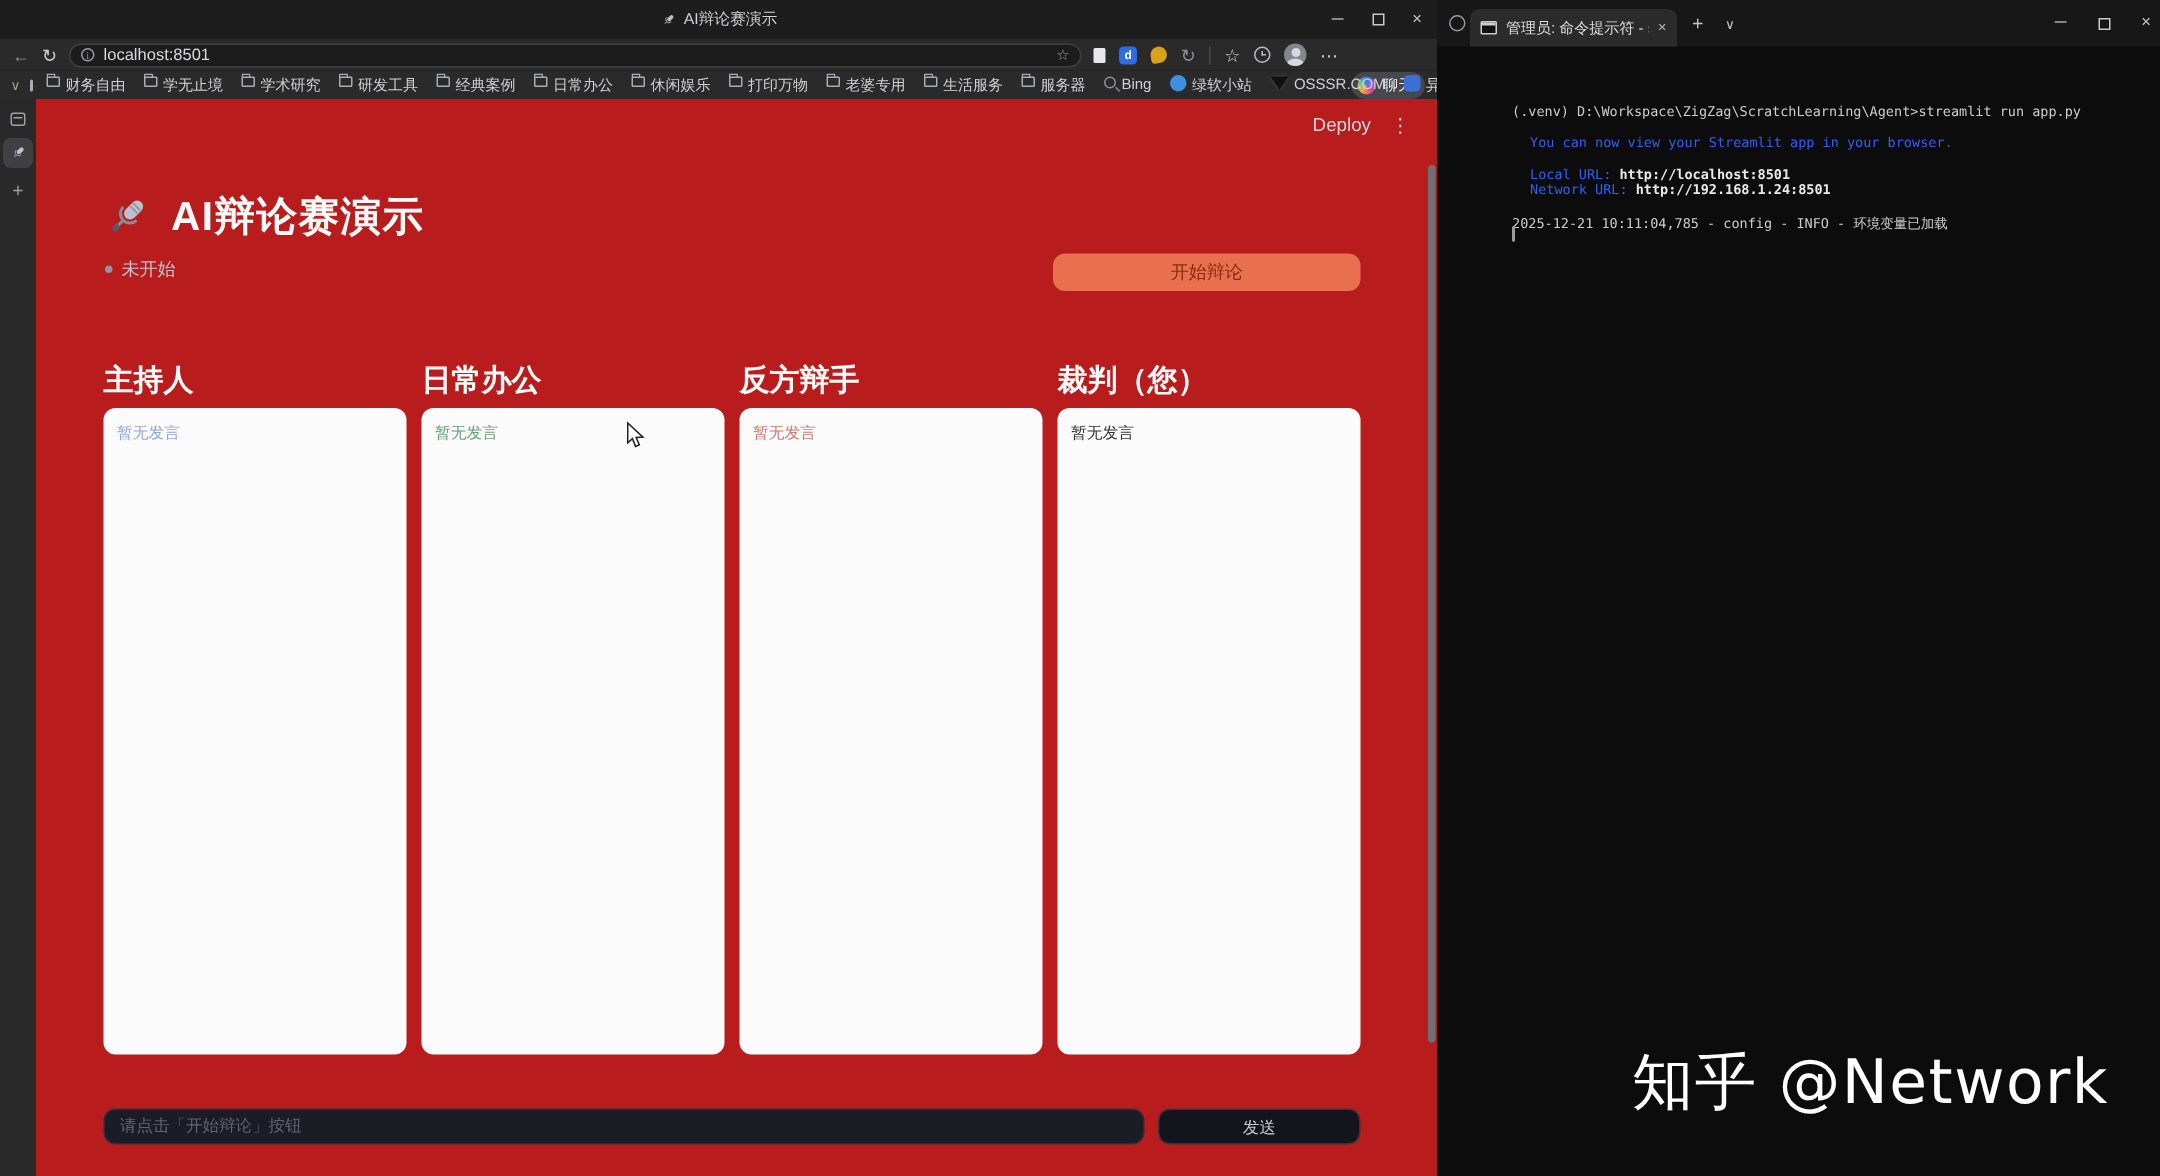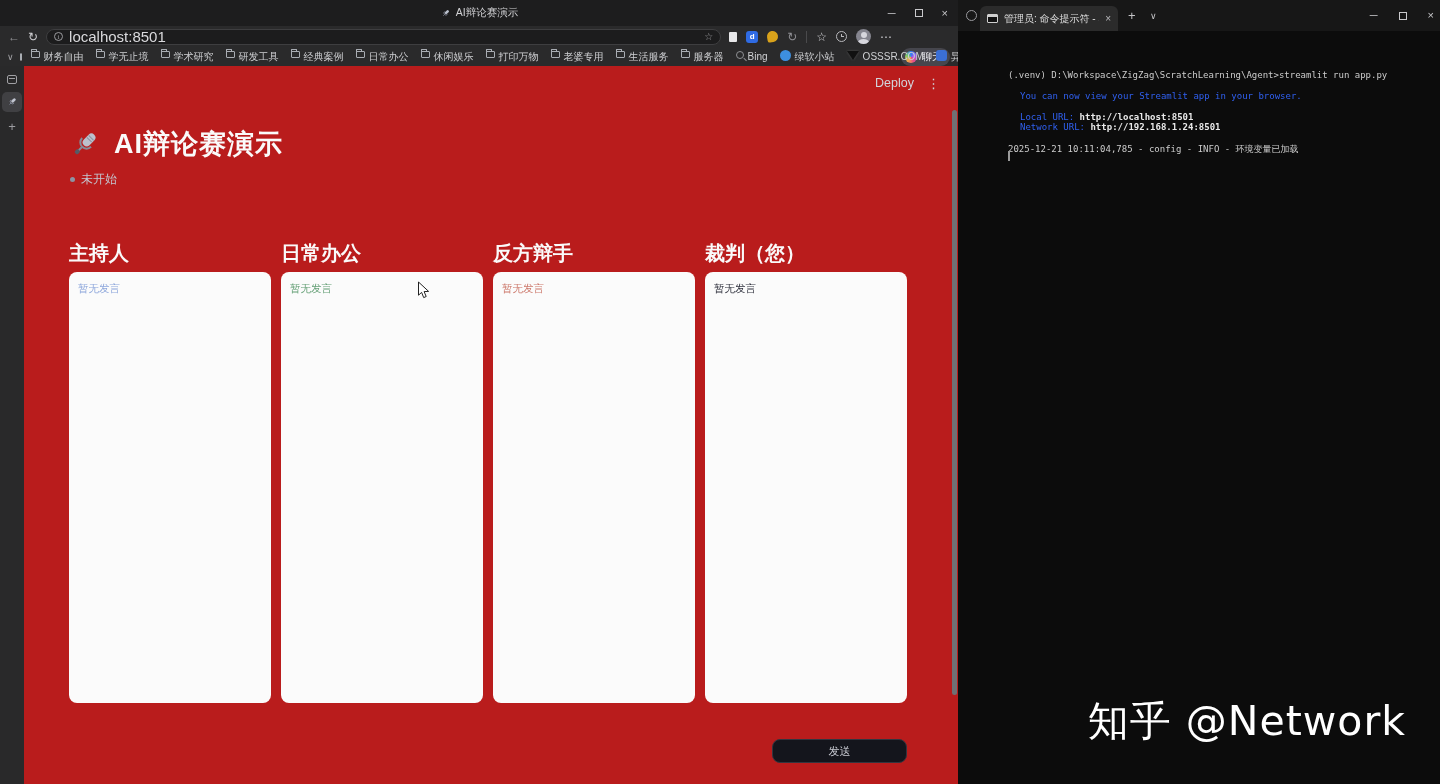--- a/index.html
+++ b/index.html
@@ -14,21 +14,21 @@
   .bt-center .t-title { font-size:10.5px; color:#d2d2d5; }
   .win-controls { position:absolute; right:10px; top:0; height:26px; display:flex; align-items:center; gap:19px; color:#c9c9cc; }
   .win-controls .glyph { font-size:11px; line-height:1; cursor:default; }
   .win-box { width:8px; height:8px; border:1px solid #c9c9cc; }
 
   .b-toolbar { height:21px; background:#2a2a2b; display:flex; align-items:center; padding:0 8px; gap:8px; }
   .nav-glyph { color:#8f8f93; font-size:12px; line-height:1; }
   .nav-glyph.bright { color:#cfcfd3; }
   .address { flex:1; height:16px; background:#1c1c1d; border:1px solid #3e3e40; border-radius:9px; display:flex; align-items:center; padding:0 7px; gap:6px; min-width:0; }
   .info-i { width:9px; height:9px; border:1px solid #9a9a9e; border-radius:50%; color:#9a9a9e; font-size:7px; line-height:8px; text-align:center; font-family:"Liberation Serif", serif; flex:0 0 auto; }
-  .addr-text { font-size:15px; color:#d9d9dc; white-space:nowrap; }
+  .addr-text { font-size:11px; color:#d9d9dc; white-space:nowrap; }
   .addr-star { margin-left:auto; color:#9a9a9e; font-size:10px; }
   .ext-row { display:flex; align-items:center; gap:9px; }
   .doc-icon { width:8px; height:10px; background:#e8e8ea; border-radius:1px; }
   .d-ext { width:12px; height:12px; background:#2f6be4; border-radius:3px; color:#fff; font-size:8px; font-weight:bold; text-align:center; line-height:12px; }
   .paw-ext { width:11px; height:11px; background:#d9a21b; border-radius:50% 50% 50% 20%; transform:rotate(-10deg); }
   .divider-v { width:1px; height:12px; background:#4a4a4c; }
   .clock-icon { width:11px; height:11px; border:1px solid #b9b9bd; border-radius:50%; position:relative; }
   .clock-icon::before { content:""; position:absolute; left:4px; top:2px; width:1px; height:3px; background:#b9b9bd; }
   .clock-icon::after { content:""; position:absolute; left:4px; top:4px; width:3px; height:1px; background:#b9b9bd; }
   .avatar-icon { width:15px; height:15px; border-radius:50%; background:#85858f; position:relative; overflow:hidden; }
@@ -258,39 +258,41 @@
         </g>
       </svg>
       <span class="txt">AI辩论赛演示</span>
     </div>
 
     <div class="status-row">
       <span class="status-dot"></span>
       <span class="status-txt">未开始</span>
     </div>
 
+    <button class="start-btn" style="background: rgb(232, 112, 78); color: rgb(134, 44, 18);">开始辩论</button>
 
     <div class="col-header" style="left:45px">主持人</div>
     <div class="col-header" style="left:257px">日常办公</div>
     <div class="col-header" style="left:469px">反方辩手</div>
     <div class="col-header" style="left:681px">裁判（您）</div>
 
     <div class="card" style="left:45px">
         <span class="empty" style="color: rgb(143, 168, 220);">暂无发言</span>
       </div>
     <div class="card" style="left:257px">
         <span class="empty" style="color: rgb(103, 161, 120);">暂无发言</span>
       </div>
     <div class="card" style="left:469px">
         <span class="empty" style="color: rgb(205, 122, 109);">暂无发言</span>
       </div>
     <div class="card" style="left:681px">
         <span class="empty" style="color: rgb(49, 51, 63);">暂无发言</span>
       </div>
 
+    <input class="chat-input" type="text" placeholder="请点击「开始辩论」按钮" style="">
     <button class="send-btn">发送</button>
 
     <div class="mouse-cursor">
       <svg width="13" height="19" viewBox="0 0 13 19">
         <path d="M1.5 1 L1.5 14.2 L4.6 11.4 L6.7 16.6 L9.2 15.5 L7.1 10.6 L11.6 10.4 Z" fill="#ffffff" stroke="#222" stroke-width="1"></path>
       </svg>
     </div>
   </div>
 </div>
 

